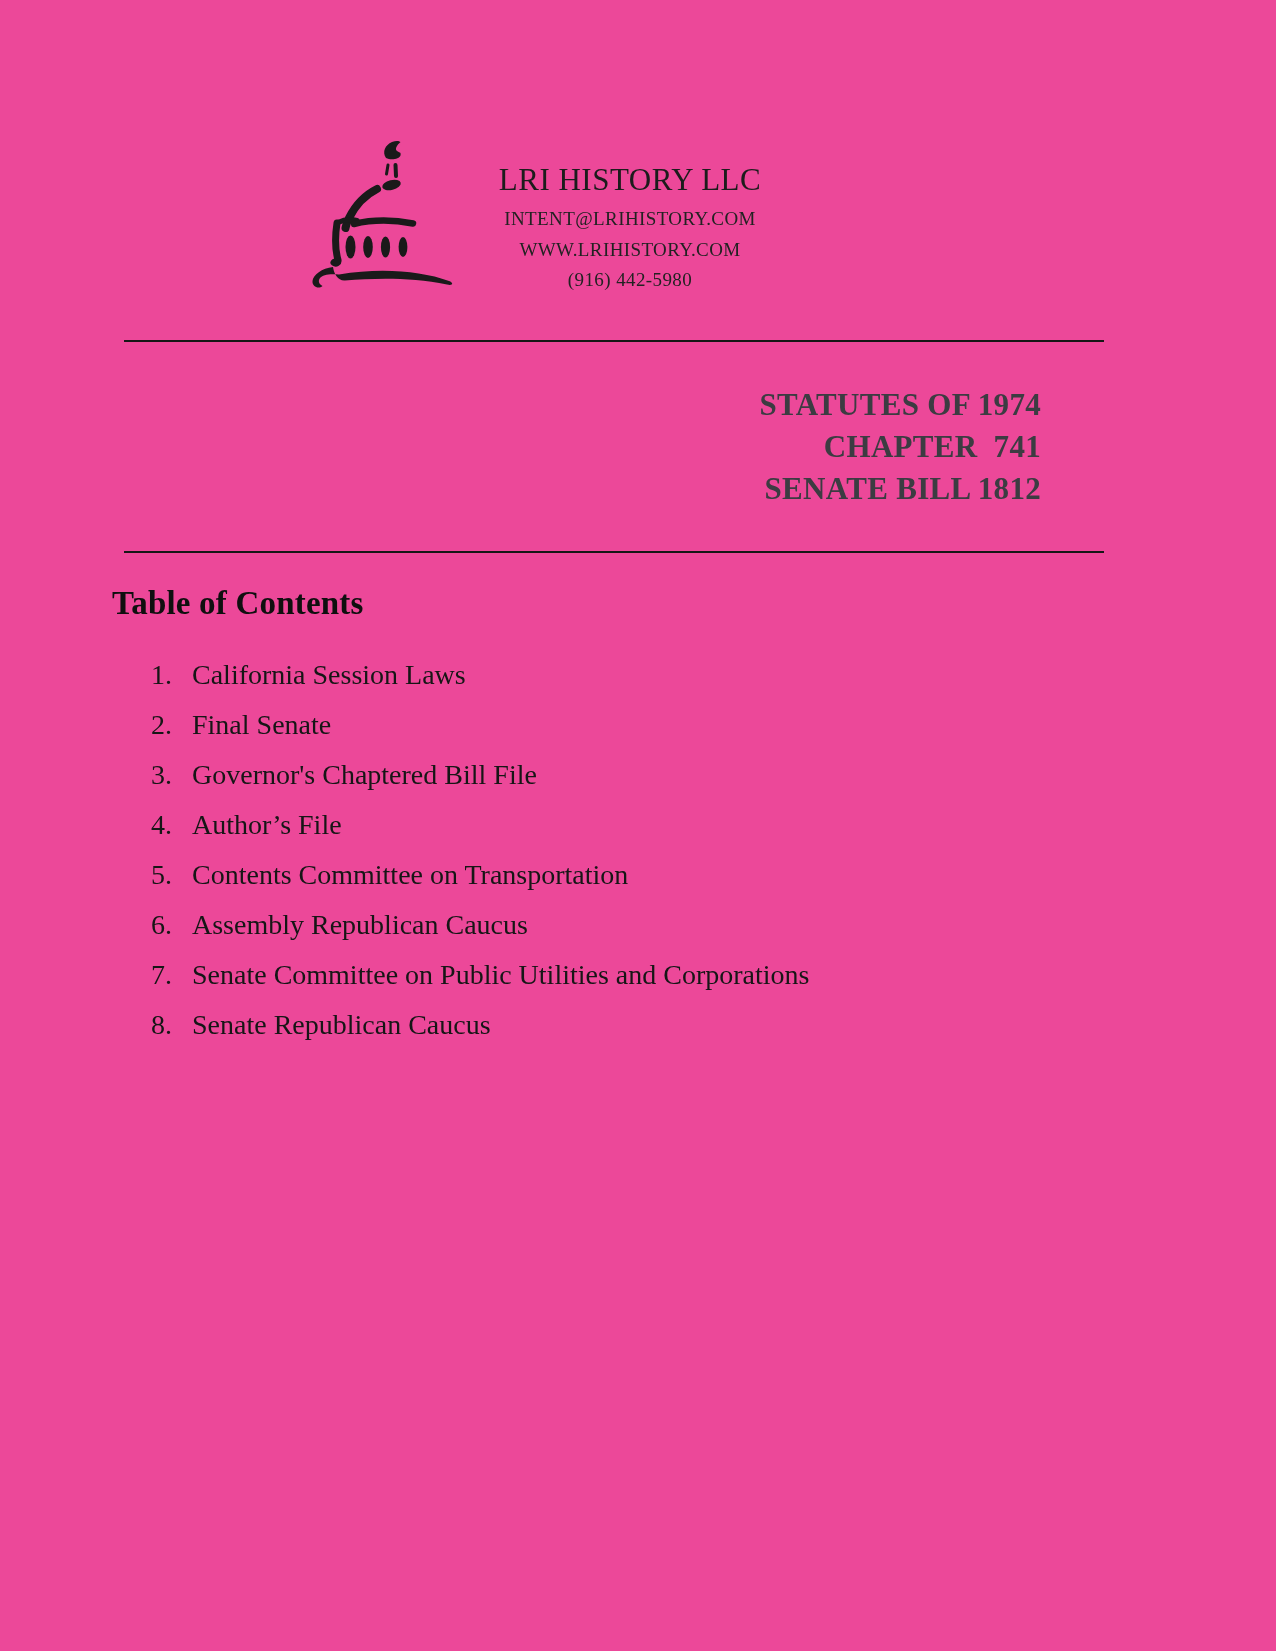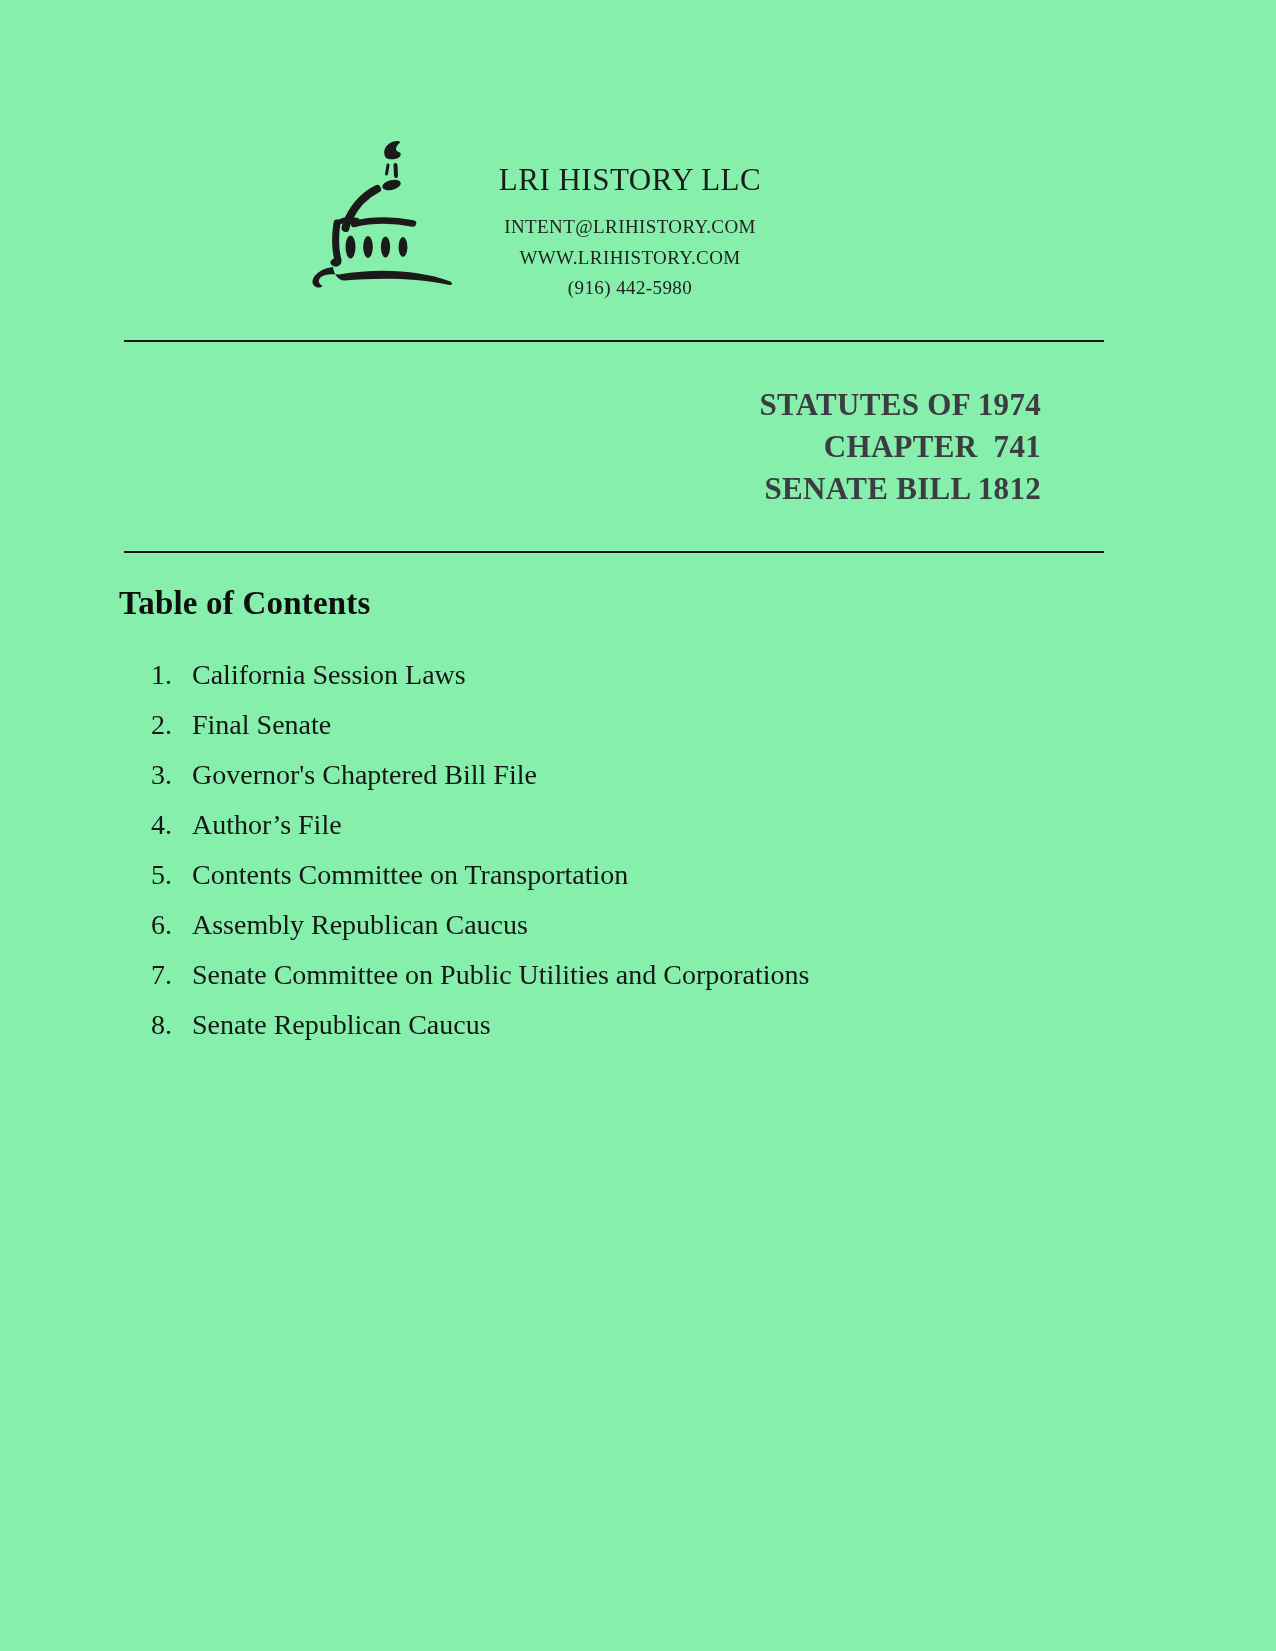--- a/index.html
+++ b/index.html
@@ -3,21 +3,21 @@
 <meta charset="utf-8">
 <style>
   * { margin: 0; padding: 0; box-sizing: border-box; }
   html, body { background: #ffffff; }
   body { font-family: "Liberation Serif", "DejaVu Serif", serif; }
 
   .page {
     position: relative;
     width: 1276px;
     height: 1651px;
-    background: #86efac;
+    background: #ec4899;
     overflow: hidden;
     color: #1b1b1b;
   }
 
   
   .logo {
     position: absolute;
     left: 293px;
     top: 125px;
     width: 215px;
@@ -32,21 +32,21 @@
     top: 162px;
     width: 480px;
     text-align: center;
   }
   .company {
     font-size: 31px;
     line-height: 36px;
     letter-spacing: 0.5px;
     color: #1c1c1c;
   }
-  .contacts { margin-top: 14px; }
+  .contacts { margin-top: 6px; }
   .contact {
     font-size: 19px;
     line-height: 30.5px;
     letter-spacing: 0.4px;
     color: #222222;
   }
 
   
   .rule {
     position: absolute;
@@ -68,21 +68,21 @@
     font-size: 31px;
     line-height: 42px;
     color: #3c3c42;
     letter-spacing: 0.3px;
   }
   .statute-line { white-space: pre-wrap; margin-left: 48px; }
 
   
   .toc-title {
     position: absolute;
-    left: 119px;
+    left: 112px;
     top: 584px;
     font-weight: bold;
     font-size: 33px;
     line-height: 38px;
     color: #0f0f0f;
     letter-spacing: 0.2px;
   }
   .toc-list {
     position: absolute;
     left: 151px;

